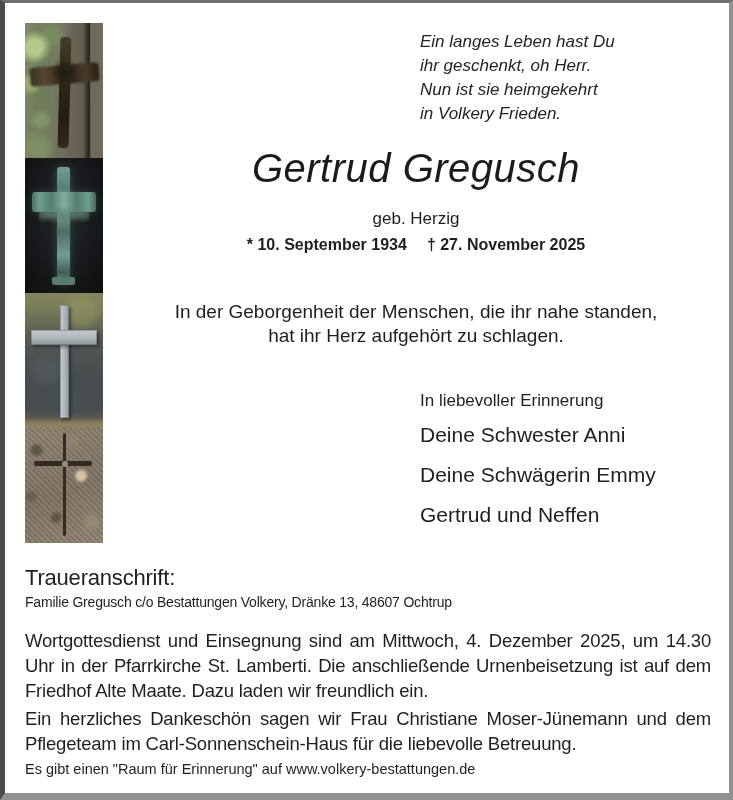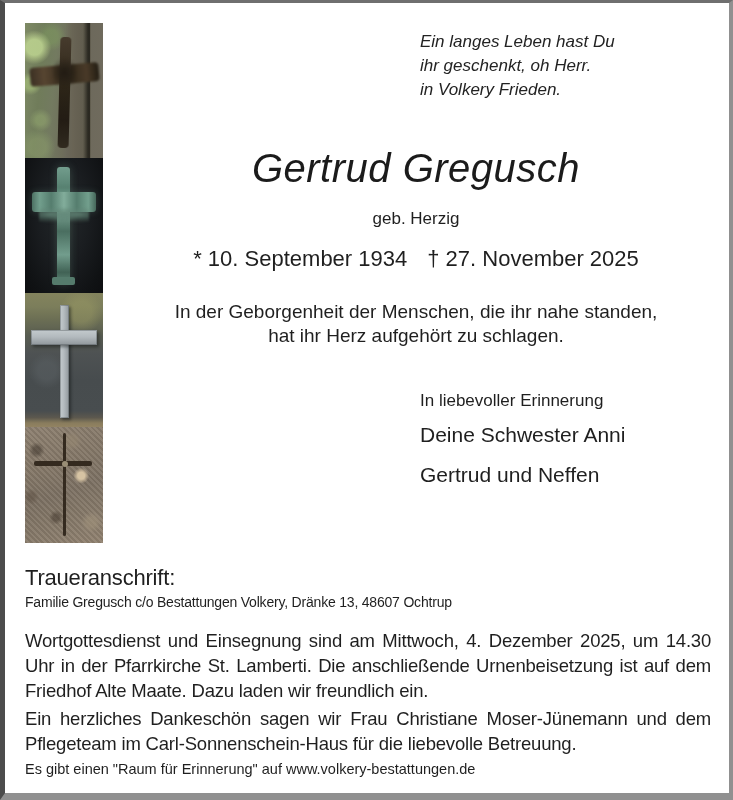--- a/index.html
+++ b/index.html
@@ -78,21 +78,21 @@
       linear-gradient(160deg, #8f8170 0%, var(--bg1,#877968) 30%, #7f7263 55%, #8a7c6a 80%, #93836f 100%);}
   .p4 .cv{left:48.5%;top:5%;width:4.5%;height:89%;border-radius:2px;background:var(--cross,#352a1e);filter:blur(.3px);}
   .p4 .ch{left:12%;top:29.5%;width:74%;height:4.5%;border-radius:2px;background:var(--cross,#352a1e);filter:blur(.3px);}
   .p4 .dot{left:48%;top:29.5%;width:6px;height:6px;border-radius:50%;background:#9b8e74;}
   
   .abs{position:absolute;}
   .verse{left:415px;top:27px;font-style:italic;font-size:17px;line-height:24px;color:#232323;}
   .center-col{left:105px;width:612px;text-align:center;}
   .name{top:140px;font-style:italic;font-weight:400;font-size:40px;line-height:50px;letter-spacing:.5px;color:#1b1b1b;margin:0;}
   .maiden{top:205px;font-size:17px;line-height:22px;}
-  .dates{top:244px;font-size:22px;line-height:24px;}
+  .dates{top:230px;font-size:16px;line-height:24px;font-weight:bold;}
   .dates .death{margin-left:20px;}
   .condolence{top:297px;font-size:19px;line-height:24px;}
   .memorial{left:415px;top:387px;}
   .memorial-heading{font-size:17px;line-height:22px;margin:0 0 11px 0;}
   .mourner{font-size:21px;line-height:24px;margin:0 0 16px 0;}
   .bottom{left:20px;top:562px;width:686px;letter-spacing:-.2px;}
   .addr-label{font-size:22px;line-height:25px;margin:0;}
   .addr-line{font-size:14px;line-height:25px;margin:0 0 13px 0;}
   .para{font-size:18.5px;line-height:25px;margin:0 0 3px 0;text-align:justify;}
   .footer-note{font-size:14.5px;line-height:20px;margin:0;letter-spacing:0;}
@@ -121,39 +121,41 @@
     <div class="photo p4" style="--bg1: #877968; --bg2: #5c4e40; --cross: #352a1e; --acc: #d7c3a0;">
       <i class="cv"></i>
       <i class="ch"></i>
       <i class="dot"></i>
     </div>
   </div>
 
   <div class="abs verse">
     <div>Ein langes Leben hast Du</div>
     <div>ihr geschenkt, oh Herr.</div>
+    <div>Nun ist sie heimgekehrt</div>
     <div>in Volkery Frieden.</div>
   </div>
 
   <h1 class="abs center-col name">Gertrud Gregusch</h1>
 
   <div class="abs center-col maiden">geb. Herzig</div>
 
   <div class="abs center-col dates">
     <span class="birth">* 10. September 1934</span><span class="death">† 27. November 2025</span>
   </div>
 
   <div class="abs center-col condolence">
     <div>In der Geborgenheit der Menschen, die ihr nahe standen,</div>
     <div>hat ihr Herz aufgehört zu schlagen.</div>
   </div>
 
   <div class="abs memorial">
     <p class="memorial-heading">In liebevoller Erinnerung</p>
     <p class="mourner">Deine Schwester Anni</p>
+    <p class="mourner">Deine Schwägerin Emmy</p>
     <p class="mourner">Gertrud und Neffen</p>
   </div>
 
   <div class="abs bottom">
     <p class="addr-label">Traueranschrift:</p>
     <p class="addr-line">Familie Gregusch c/o Bestattungen Volkery, Dränke 13, 48607 Ochtrup</p>
     <p class="para">Wortgottesdienst und Einsegnung sind am Mittwoch, 4. Dezember 2025, um 14.30 Uhr in der Pfarrkirche St. Lamberti. Die anschließende Urnenbeisetzung ist auf dem Friedhof Alte Maate. Dazu laden wir freundlich ein.</p>
     <p class="para">Ein herzliches Dankeschön sagen wir Frau Christiane Moser-Jünemann und dem Pflegeteam im Carl-Sonnenschein-Haus für die liebevolle Betreuung.</p>
     <p class="footer-note">Es gibt einen "Raum für Erinnerung" auf www.volkery-bestattungen.de</p>
   </div>

